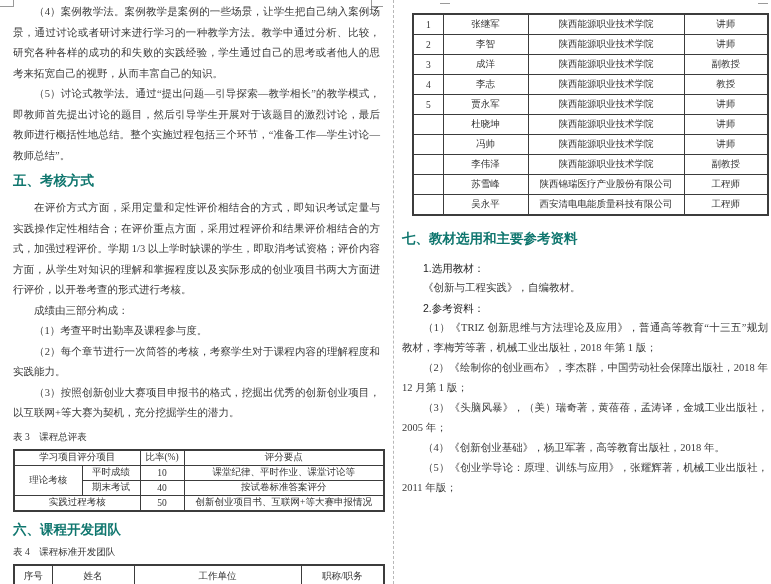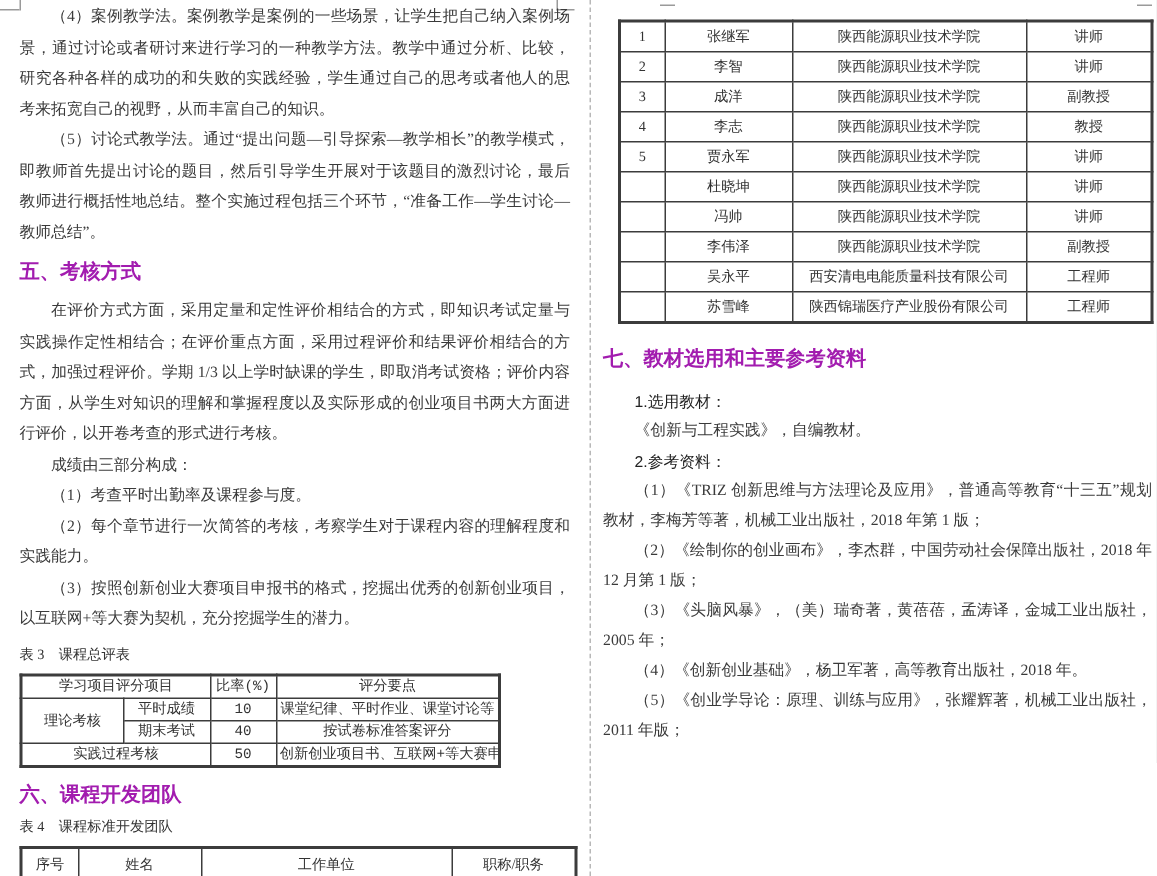--- a/index.html
+++ b/index.html
@@ -22,39 +22,39 @@
     border-left:1px dashed #b8b8b8;
   }
   .mark{position:absolute;background:#9a9a9a;}
   
   .body-p{
     margin:0;font-size:10.5px;line-height:20.5px;text-align:justify;
     text-indent:2em;color:#3a3a3a;
   }
   .page-right .body-p{line-height:20px;}
   .sec-h{
-    margin:6px 0 8px 0;font-size:13.5px;font-weight:bold;color:#a21caf;
+    margin:6px 0 8px 0;font-size:13.5px;font-weight:bold;color:#0f766e;
     font-family:"Liberation Sans","DejaVu Sans",sans-serif;line-height:18px;
   }
   .sub-label{
     margin:0;font-size:10.5px;line-height:20px;font-weight:normal;color:#222;
     text-indent:2em;font-family:"Liberation Sans","DejaVu Sans",sans-serif;
   }
   .tbl-caption{
     margin:6px 0 5px 0;text-align:left;font-size:9.5px;color:#333;
     line-height:14px;
   }
   
   table{border-collapse:collapse;table-layout:fixed;}
   td,th{
     border:1px solid #3c3c3c;text-align:center;vertical-align:middle;
     font-size:9.5px;font-weight:normal;color:#333;padding:0 2px;
     overflow:hidden;white-space:nowrap;
   }
-  .tbl-eval{width:321px;border:2px solid #3c3c3c;font-family:Liberation Mono, monospace;}
+  .tbl-eval{width:372px;border:2px solid #3c3c3c;}
   .tbl-eval td,.tbl-eval th{height:14px;}
   .tbl-team-head{width:372px;border:2px solid #3c3c3c;margin-top:2px;}
   .tbl-team-head th{height:22px;}
   .tbl-team{width:357px;border:2px solid #3c3c3c;margin:9px 0 0 10px;}
   .tbl-team td{height:19px;}
 </style>
 </head>
 <body>
 
 <div class="canvas">
@@ -190,28 +190,28 @@
         <td>讲师</td>
       </tr>
       <tr>
         <td></td>
         <td>李伟泽</td>
         <td>陕西能源职业技术学院</td>
         <td>副教授</td>
       </tr>
       <tr>
         <td></td>
+        <td>苏雪峰</td>
+        <td>陕西锦瑞医疗产业股份有限公司</td>
+        <td>工程师</td>
+      </tr>
+      <tr>
+        <td></td>
         <td>吴永平</td>
         <td>西安清电电能质量科技有限公司</td>
-        <td>工程师</td>
-      </tr>
-      <tr>
-        <td></td>
-        <td>苏雪峰</td>
-        <td>陕西锦瑞医疗产业股份有限公司</td>
         <td>工程师</td>
       </tr>
     </tbody>
       </table>
 
     <h2 class="sec-h" style="margin-top:14px;margin-bottom:10px;">七、教材选用和主要参考资料</h2>
 
     <p class="sub-label">1.选用教材：</p>
     <p class="body-p">《创新与工程实践》，自编教材。</p>
     <p class="sub-label">2.参考资料：</p>

